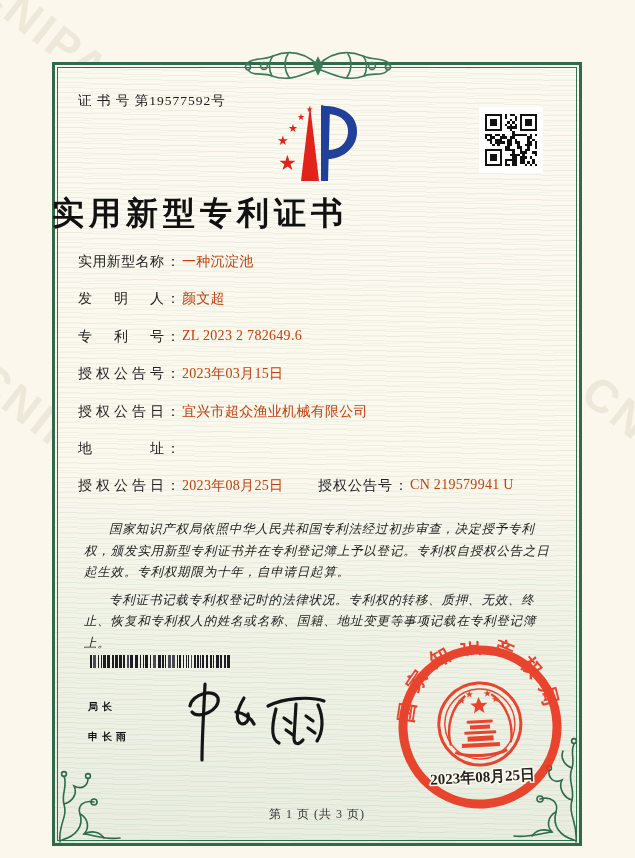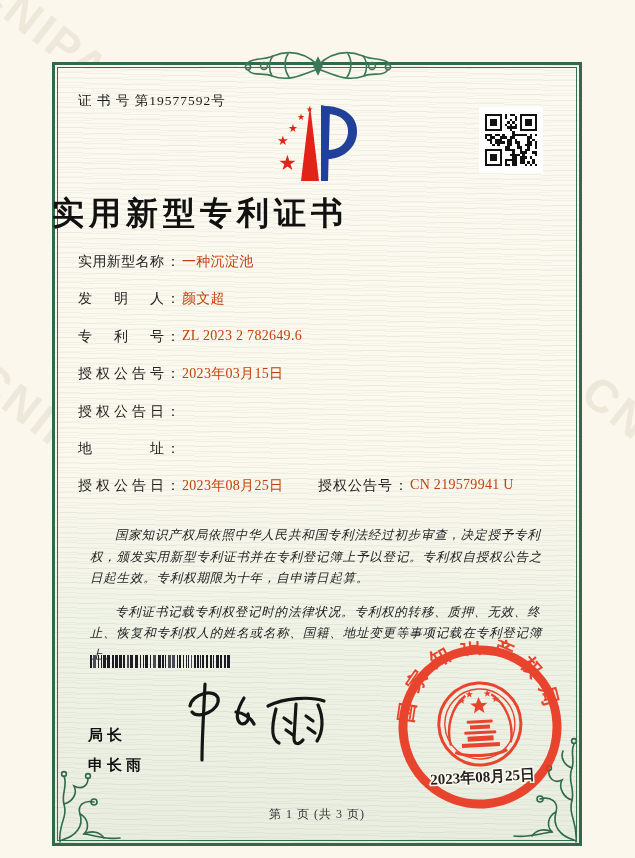--- a/index.html
+++ b/index.html
@@ -44,31 +44,31 @@
   .fields{position:absolute;left:78px;top:253px;width:482px;z-index:5;font-size:14px;}
   .frow{position:relative;height:37.4px;display:flex;align-items:flex-start;}
   .flabel{display:inline-block;width:86px;text-align:justify;text-align-last:justify;color:#222;}
   .fcolon{margin:0 2px 0 2px;color:#222;}
   .fvalue{color:#c2410c;letter-spacing:0.3px;}
   .frow .second{position:absolute;left:240px;top:0;display:flex;}
   .frow .second .flabel{width:74px;}
   
   .paras{position:absolute;left:78px;top:513px;width:486px;z-index:5;}
   .paras p{
-    margin:12px;font-size:12.5px;line-height:21.5px;text-indent:2em;
+    margin:6px;font-size:12.5px;line-height:21.5px;text-indent:2em;
     font-style:italic;letter-spacing:0.8px;color:#222;
   }
   
   .barcode{position:absolute;left:90px;top:655px;width:162px;height:13px;z-index:5;
            display:flex;align-items:stretch;overflow:hidden;}
   .barcode div{flex:0 0 auto;}
   
-  .signer{position:absolute;left:88px;top:720px;z-index:5;
+  .signer{position:absolute;left:88px;top:692px;z-index:5;
     font-family:"Liberation Sans","DejaVu Sans",sans-serif;
-    font-size:15px;font-weight:600;letter-spacing:4px;line-height:30px;color:#111;}
+    font-size:10px;font-weight:600;letter-spacing:4px;line-height:30px;color:#111;}
   .signature{position:absolute;left:172px;top:674px;z-index:5;}
   
   .seal{position:absolute;left:394px;top:641px;width:172px;height:172px;z-index:6;transform:rotate(-3deg);}
   
   .footer{position:absolute;left:52px;width:530px;top:806px;text-align:center;
           font-size:12px;color:#333;z-index:5;letter-spacing:1px;}
 </style>
 </head>
 <body>
 
@@ -395,20 +395,21 @@
       <span class="fvalue">ZL 2023 2 782649.6</span>
   </div>
   <div class="frow">
     <span class="flabel">授权公告号</span>
       <span class="fcolon">：</span>
       <span class="fvalue">2023年03月15日</span>
   </div>
   <div class="frow">
     <span class="flabel">授权公告日</span>
       <span class="fcolon">：</span>
+      <span class="fvalue">宜兴市超众渔业机械有限公司</span>
   </div>
   <div class="frow">
     <span class="flabel">地址</span>
       <span class="fcolon">：</span>
   </div>
   <div class="frow">
     <span class="flabel">授权公告日</span>
       <span class="fcolon">：</span>
       <span class="fvalue">2023年08月25日</span>
     <span class="second">

